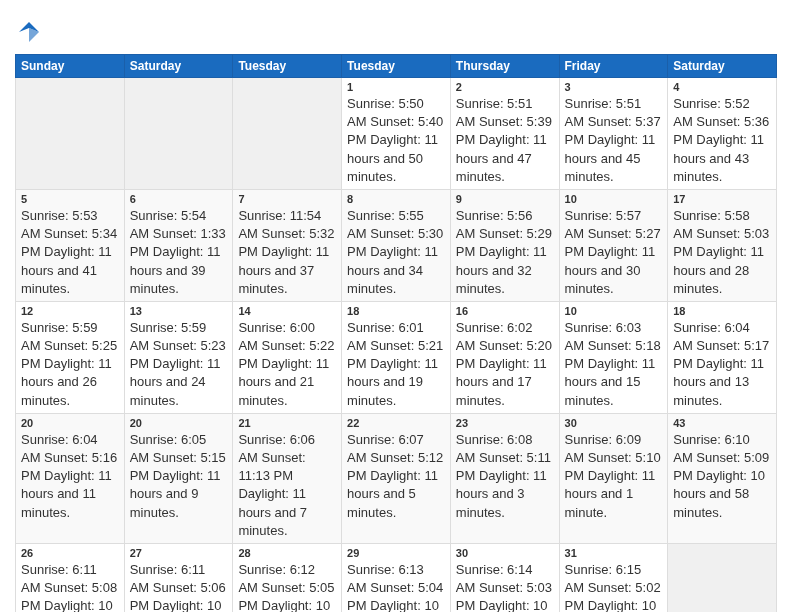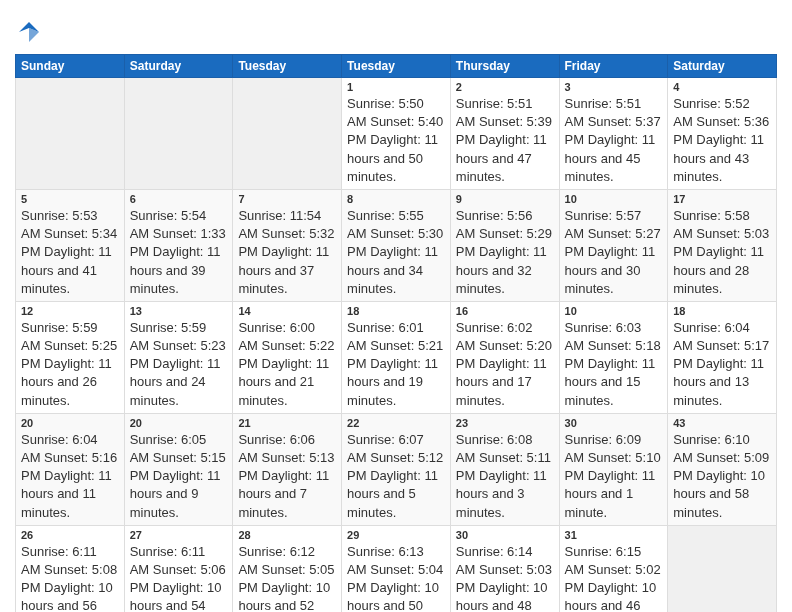--- a/index.html
+++ b/index.html
@@ -278,21 +278,21 @@
           <td>
             <span class="day-num">20</span>
             <div class="day-info">Sunrise: 6:05 AM
 Sunset: 5:15 PM
 Daylight: 11 hours
 and 9 minutes.</div>
           </td>
           <td>
             <span class="day-num">21</span>
             <div class="day-info">Sunrise: 6:06 AM
-Sunset: 5:13 PM
+Sunset: 11:13 PM
 Daylight: 11 hours
 and 7 minutes.</div>
           </td>
           <td>
             <span class="day-num">22</span>
             <div class="day-info">Sunrise: 6:07 AM
 Sunset: 5:12 PM
 Daylight: 11 hours
 and 5 minutes.</div>
           </td>

